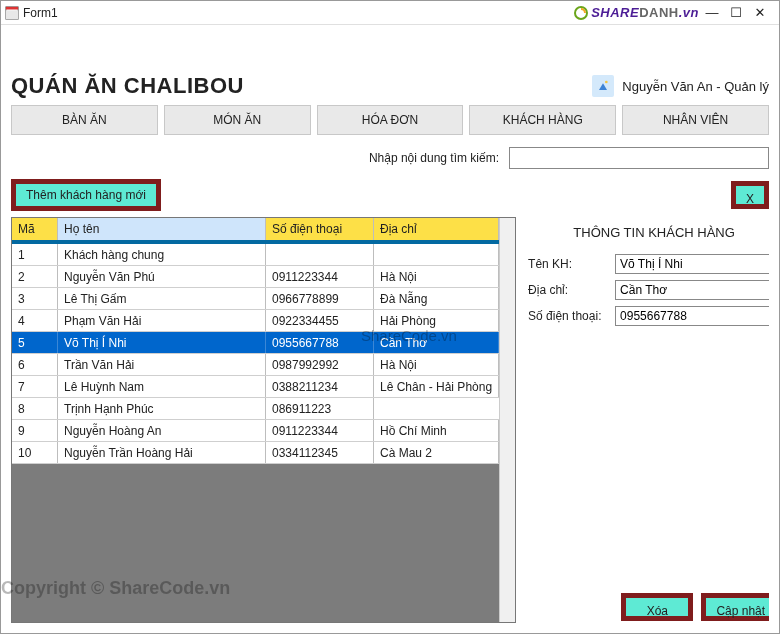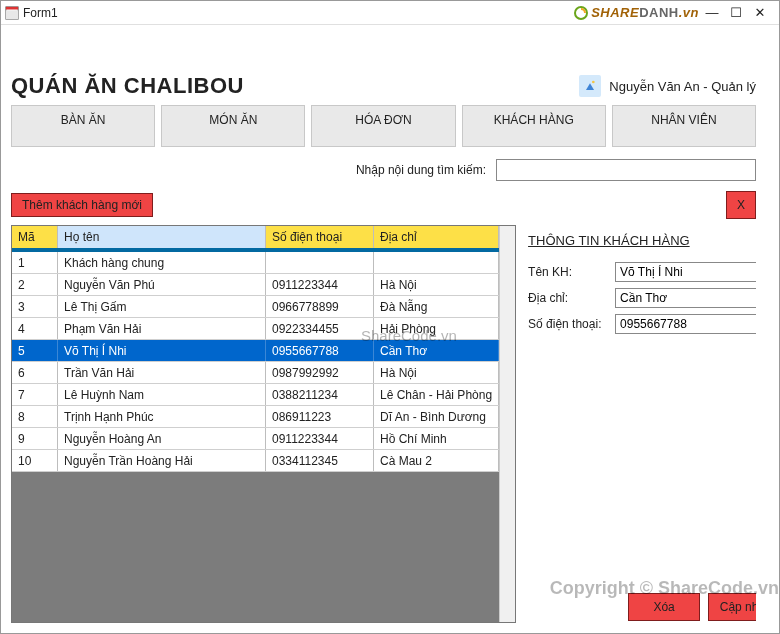--- a/index.html
+++ b/index.html
@@ -2,64 +2,64 @@
 <html><head>
 <meta charset="utf-8">
 <style>
   * { box-sizing: border-box; }
   html, body { margin: 0; padding: 0; font-family: "Segoe UI", Tahoma, sans-serif; font-size: 12px; background: #fff; color: #222; }
   .window { width: 780px; height: 634px; border: 1px solid #999; display: flex; flex-direction: column; }
   .titlebar { display: flex; align-items: center; height: 24px; padding: 0 4px; border-bottom: 1px solid #e0e0e0; }
   .titlebar .icon { width: 14px; height: 14px; margin-right: 4px; display: inline-flex; }
   .titlebar .title { flex: 1; font-size: 12px; }
   .titlebar .logo { margin-right: 6px; display: inline-flex; align-items: center; font-weight: 600; font-size: 13px; letter-spacing: .5px; color: #666; }
-  .titlebar .logo .gr { color: #a16207; font-style: italic; }
+  .titlebar .logo .gr { color: #4c1d95; font-style: italic; }
   .titlebar .logo .swirl { width: 16px; height:16px; margin-right:2px; }
   .titlebar .sysbtns { display: flex; gap: 10px; padding-right: 8px; font-size: 13px; }
   .titlebar .sysbtns span { cursor: default; width:14px; text-align:center; }
-  .content { flex:1; padding: 8px 23px 10px 10px; display:flex; flex-direction:column; overflow:hidden; }
+  .content { flex:1; padding: 8px 10px 10px 10px; display:flex; flex-direction:column; overflow:hidden; }
   .header-row { display:flex; align-items:center; margin-bottom:6px; }
   .app-title { font-size: 22px; font-weight: 700; letter-spacing: .5px; }
   .user-block { margin-left:auto; display:flex; align-items:center; gap:8px; font-size:13px; }
   .avatar { width:22px; height:22px; background:#d4e9fb; border-radius:2px; display:inline-flex; align-items:center; justify-content:center; }
   .nav-row { display:flex; gap:6px; margin-bottom:12px; }
-  .nav-btn { flex:1; height:42px; background:#e9e9e9; border:1px solid #c8c8c8; text-align:center; line-height:28px; font-size:12px; cursor:default; }
+  .nav-btn { flex:1; height:30px; background:#e9e9e9; border:1px solid #c8c8c8; text-align:center; line-height:28px; font-size:12px; cursor:default; }
   .subheader-row { display:flex; align-items:center; gap:10px; margin-bottom:10px; }
   .section-title { font-size:18px; font-weight:700; letter-spacing:.5px; }
   .search-label { margin-left:auto; font-size:12px; }
   .search-input { width:260px; height:22px; border:1px solid #888; padding:2px 4px; font-size:12px; }
   .toolbar-row { display:flex; align-items:center; margin-bottom:6px; }
-  .btn { background:#ef4444; border:1px solid #7f1d1d; padding:4px 10px; font-size:12px; cursor:default; }
+  .btn { background:#5eead4; border:5px solid #7f1d1d; padding:4px 10px; font-size:12px; cursor:default; }
   .btn.small { height:28px; min-width:30px; text-align:center; line-height:18px; }
   .close-x { margin-left:auto; }
   .body-row { flex:1; display:flex; gap:6px; overflow:hidden; }
   .grid-pane { flex:1; display:flex; flex-direction:column; border:1px solid #777; }
   .grid-header { display:flex; background:#fde047; border-bottom:4px solid #0369a1; }
   .grid-header .col, .grid-row .col { padding:4px 6px; border-right:1px solid #bdbdbd; font-size:12px; white-space:nowrap; overflow:hidden; text-overflow:ellipsis; }
   .grid-header .col { font-weight:400; position:relative; }
   .grid-header .col.selected { background:#cfe5fb; }
   .grid-body { flex:1; overflow:hidden; background:#fff; }
   .grid-row { display:flex; border-bottom:1px solid #cfcfcf; height:22px; align-items:stretch; }
   .grid-row .col { display:flex; align-items:center; }
   .grid-row.selected { background:#0066cc; color:#fff; }
   .grid-row.selected .col { border-right:1px solid #3b87d6; }
   .col-id    { width:46px; }
   .col-name  { width:208px; }
   .col-phone { width:108px; }
   .col-addr  { flex:1; }
   .grid-filler { flex:1; background:#7c7c7c; }
   .scroll-stub { width:16px; background:#f0f0f0; border-left:1px solid #ccc; }
   .detail-pane { width:260px; display:flex; flex-direction:column; padding:2px 2px 2px 6px; }
-  .detail-title { text-align:left; font-size:13px; margin:6px 0 14px 0;text-decoration:underline; }
+  .detail-title { text-align:center; font-size:13px; margin:6px 0 14px 0; }
   .field-row { display:flex; align-items:center; margin-bottom:6px; }
   .field-row label { width:88px; font-size:12px; }
   .field-row input { flex:1; height:20px; border:1px solid #888; padding:2px 4px; font-size:12px; }
   .action-row { margin-top:auto; display:flex; gap:8px; justify-content:flex-end; }
   .action-row .btn { min-width:72px; height:28px; line-height:18px; text-align:center; }
-  .watermark { position:absolute; inset:0; pointer-events:none; display:flex; align-items:flex-end; justify-content:flex-end;border-radius:30px; }
+  .watermark { position:absolute; inset:0; pointer-events:none; display:flex; align-items:flex-end; justify-content:flex-start;border-radius:30px; }
   .watermark span { color:rgba(0,0,0,0.28); font-size:18px; font-weight:600; margin-bottom:34px; }
   .window { position:relative;gap:40px; }
   .sm-wm { position:absolute; left:360px; top:326px; color:rgba(0,0,0,0.30); font-size:15px; font-weight:500; pointer-events:none; }
 </style>
 </head>
 <body>
 
 <div class="window">
 
   <div class="titlebar">
@@ -171,21 +171,20 @@
               <div class="grid-row">
                 <div class="col col-id">7</div>
                 <div class="col col-name">Lê Huỳnh Nam</div>
                 <div class="col col-phone">0388211234</div>
                 <div class="col col-addr">Lê Chân - Hải Phòng</div>
               </div>
               <div class="grid-row">
                 <div class="col col-id">8</div>
                 <div class="col col-name">Trịnh Hạnh Phúc</div>
                 <div class="col col-phone">086911223</div>
-                <div class="col col-addr">Dĩ An - Bình Dương</div>
               </div>
               <div class="grid-row">
                 <div class="col col-id">9</div>
                 <div class="col col-name">Nguyễn Hoàng An</div>
                 <div class="col col-phone">0911223344</div>
                 <div class="col col-addr">Hồ Chí Minh</div>
               </div>
               <div class="grid-row">
                 <div class="col col-id">10</div>
                 <div class="col col-name">Nguyễn Trần Hoàng Hải</div>

